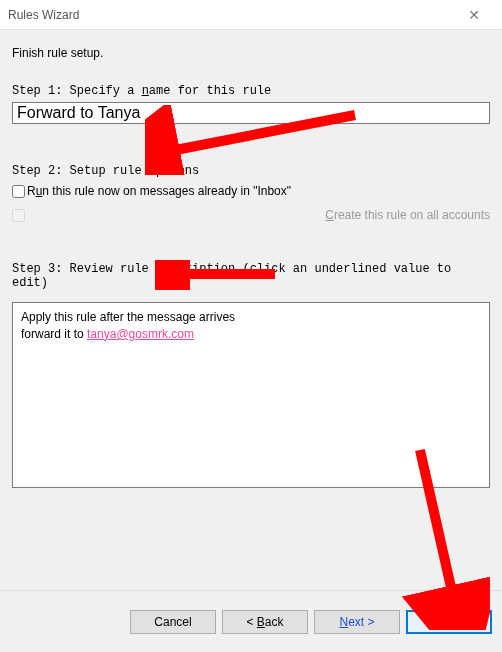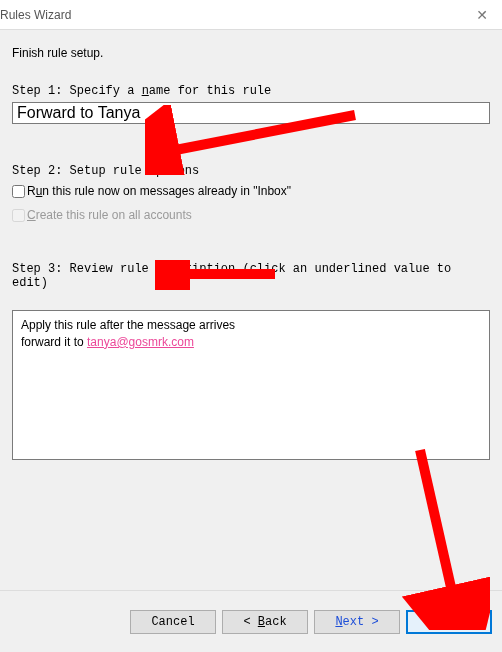--- a/index.html
+++ b/index.html
@@ -13,21 +13,21 @@
     height: 652px;
     overflow: hidden;
     position: relative;
   }
   .titlebar {
     height: 30px;
     background: #fff;
     border-bottom: 1px solid #ddd;
     display: flex;
     align-items: center;
-    padding: 0 0;
+    padding: 0 8px;
     color: #555;
   }
   .titlebar .title { flex: 1; }
   .close-btn {
     width: 40px;
     height: 28px;
     display: flex;
     align-items: center;
     justify-content: center;
     color: #777;
@@ -61,45 +61,45 @@
     margin-top: 6px;
   }
   .check-row input[type=checkbox] {
     width: 13px; height: 13px;
     margin: 0 2px 0 0;
   }
   .disabled { color: #9a9a9a; }
   .disabled input[type=checkbox] { opacity: 0.7; }
   .desc-box {
     width: 100%;
-    height: 150px;
+    height: 186px;
     background: #fff;
     border: 1px solid #7a7a7a;
     padding: 6px 8px;
-    margin-top: 20px;
+    margin-top: 12px;
     line-height: 1.4;
   }
   .link { color: #ec4899; text-decoration: underline; cursor: pointer; }
   .underline-access { text-decoration: underline; }
   .button-bar {
     height: 62px;
     background: #f0f0f0;
     border-top: 1px solid #ddd;
     display: flex;
     align-items: center;
     justify-content: flex-end;
     gap: 6px;
     padding: 0 10px;
   }
   .btn {
     width: 86px;
     height: 24px;
     background: #e1e1e1;
     border: 1px solid #adadad;
-    font-family: Liberation Mono, monospace;
+    font-family: Liberation Sans, sans-serif;
     font-size: 12px;
     cursor: pointer;
   }
   .btn:disabled {
     color: #1d4ed8;
     cursor: default;
   }
   .btn.highlight {
     border: 2px solid #0078d7;
     background: #e5f1fb;
@@ -131,21 +131,21 @@
 
   
   <div class="section-gap step-label">Step 2: Setup rule options</div>
 
   <label class="check-row">
     <input type="checkbox" style="">
     <span><span>R</span><span class="underline-access">u</span><span>n this rule now on messages already in "Inbox"</span></span>
   </label>
 
 
-  <label class="check-row disabled" style="margin-top:10px;">
+  <label class="check-row disabled" style="margin-top:10px;justify-content:space-between;">
     <input type="checkbox" disabled="" style="">
     <span><span class="underline-access">C</span><span>reate this rule on all accounts</span></span>
   </label>
 
   
   <div class="step-label" style="margin-top:40px;">Step 3: Review rule description (click an underlined value to edit)</div>
   <div class="desc-box">
     <div>Apply this rule after the message arrives</div>
     <div>
       <span>forward it to </span><span class="link">tanya@gosmrk.com</span>

